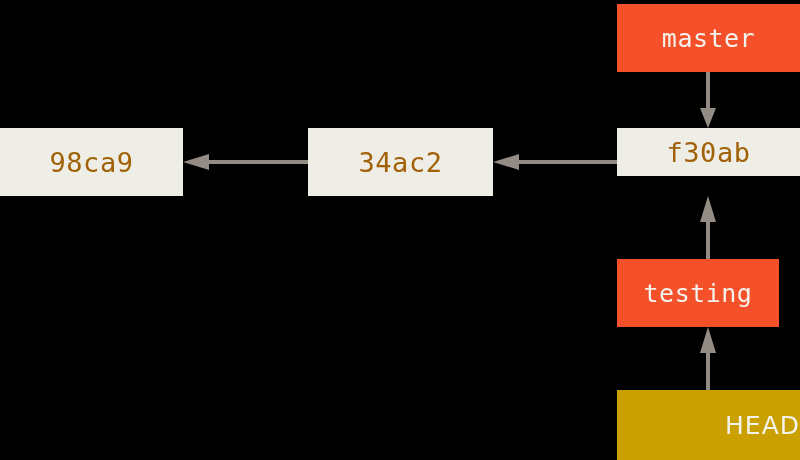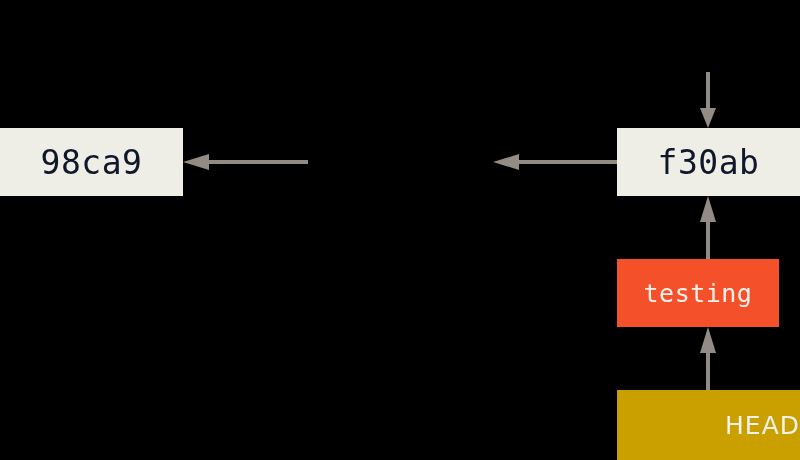--- a/index.html
+++ b/index.html
@@ -18,22 +18,22 @@
   .node {
     position: absolute;
     display: flex;
     align-items: center;
     justify-content: center;
     box-sizing: border-box;
     letter-spacing: 0.5px;
   }
   .commit {
     background: #efeee6;
-    color: #0f172a;
-    font-size: 33px;
+    color: #a16207;
+    font-size: 27px;
   }
   .ref-branch {
     background: #f4502a;
     color: #f4f2ec;
     font-size: 25px;
   }
   .ref-head {
     background: #c9a000;
     color: #f4f2ec;
     font-size: 25px;
@@ -45,48 +45,54 @@
     position: absolute;
     overflow: visible;
   }
   .arrow svg { display: block; overflow: visible; }
 </style>
 </head>
 <body>
 
 <div id="canvas">
 
+  <div class="node ref-branch" style="left:617px; top:4px; width:183px; height:68px;">
+    <span>master</span>
+  </div>
 
   <div class="arrow" style="left:700px; top:72px; width:16px; height:56px;">
     <svg width="16" height="56" viewBox="0 0 16 56">
       <rect x="6" y="0" width="4" height="40" fill="#938c84"></rect>
       <polygon points="0,36 16,36 8,56" fill="#938c84"></polygon>
     </svg>
   </div>
 
   <div class="node commit" style="left:0px; top:128px; width:183px; height:68px;">
     <span>98ca9</span>
   </div>
 
   <div class="arrow" style="left:183px; top:154px; width:125px; height:16px;">
     <svg width="125" height="16" viewBox="0 0 125 16">
       <rect x="20" y="6" width="105" height="4" fill="#938c84"></rect>
       <polygon points="0,8 26,0 26,16" fill="#938c84"></polygon>
     </svg>
   </div>
 
+  <div class="node commit" style="left:308px; top:128px; width:185px; height:68px;">
+    <span>34ac2</span>
+  </div>
 
   <div class="arrow" style="left:493px; top:154px; width:124px; height:16px;">
     <svg width="124" height="16" viewBox="0 0 124 16">
       <rect x="20" y="6" width="104" height="4" fill="#938c84"></rect>
       <polygon points="0,8 26,0 26,16" fill="#938c84"></polygon>
     </svg>
   </div>
 
-  <div class="node commit" style="left:617px; top:128px; width:183px; height:68px;">
+  <div class="node commit" style="left:617px; top:128px; width:183px; height:48px;">
     <span>f30ab</span>
   </div>
 
   <div class="arrow" style="left:700px; top:196px; width:16px; height:63px;">
     <svg width="16" height="63" viewBox="0 0 16 63">
       <rect x="6" y="20" width="4" height="43" fill="#938c84"></rect>
       <polygon points="8,0 16,26 0,26" fill="#938c84"></polygon>
     </svg>
   </div>
 

